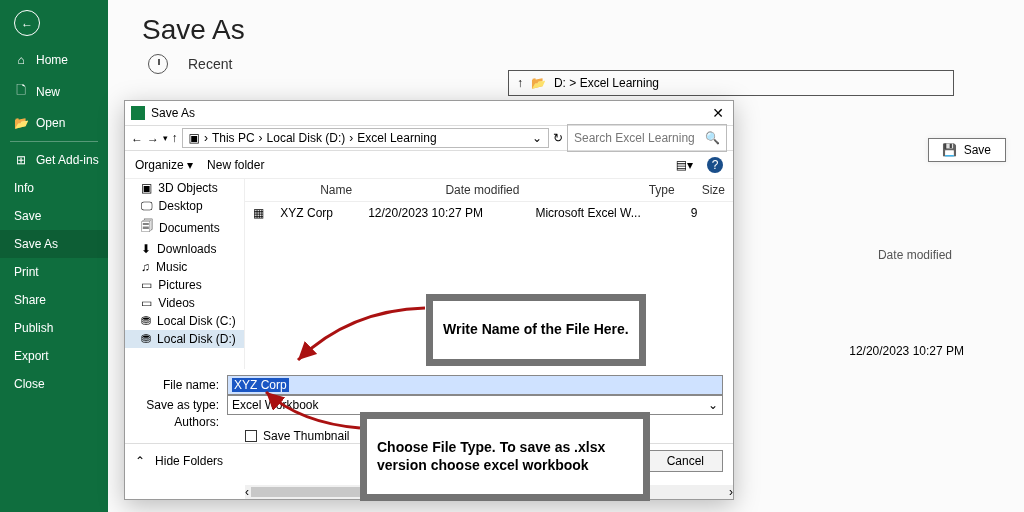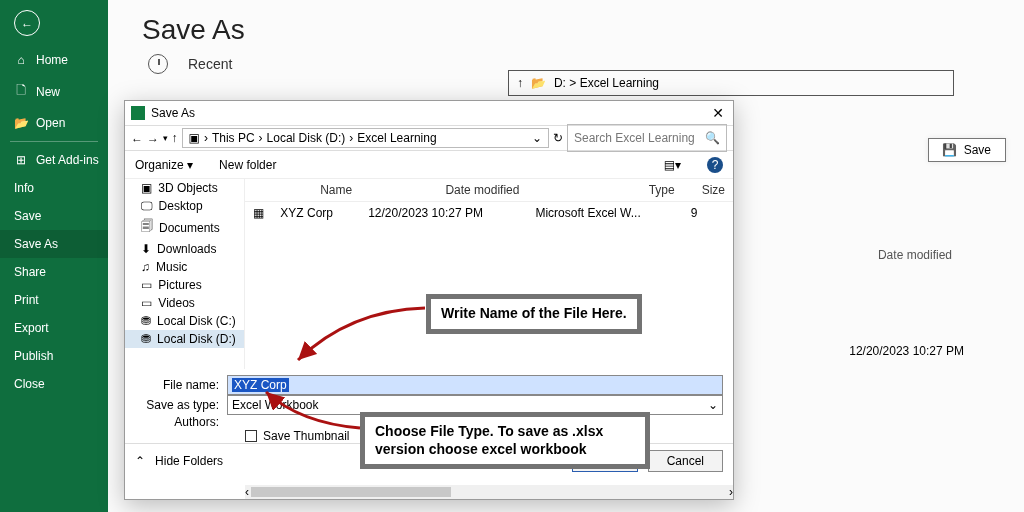--- a/index.html
+++ b/index.html
@@ -29,21 +29,21 @@
   
   
   .dlg { position:absolute; left:124px; top:100px; width:610px; height:400px; background:#fff; border:1px solid #9a9a9a; box-shadow:0 6px 24px rgba(0,0,0,.25); font-size:12px; }
   .dlg .titlebar { height:24px; display:flex; align-items:center; padding:0 6px; }
   .dlg .titlebar .xico { width:14px; height:14px; background:#107c41; margin-right:6px; }
   .dlg .titlebar .spacer { flex:1; }
   .dlg .close { width:18px; text-align:center; cursor:pointer; font-size:14px; }
   .dlg .addr { height:26px; border-top:1px solid #ddd; border-bottom:1px solid #ddd; display:flex; align-items:center; gap:4px; padding:0 6px; }
   .dlg .addr .path { flex:1; border:1px solid #bbb; height:20px; display:flex; align-items:center; padding:0 6px; gap:4px; }
   .dlg .addr .search { width:160px; border:1px solid #bbb; height:28px; display:flex; align-items:center; padding:0 6px; color:#777; justify-content:space-between;}
-  .dlg .toolbar { height:28px; display:flex; align-items:center; gap:26px; padding:0 10px; border-bottom:1px solid #eee;}
+  .dlg .toolbar { height:28px; display:flex; align-items:center; gap:14px; padding:0 10px; border-bottom:1px solid #eee;}
   .dlg .toolbar .grow { flex:1; }
   .dlg .body { display:flex; height:190px; }
   .dlg .tree { width:120px; border-right:1px solid #eee; overflow:hidden; }
   .dlg .tree .node { padding:2px 0 2px 16px; display:flex; align-items:center; gap:6px; white-space:nowrap;}
   .dlg .tree .node.sel { background:#d8e6f2; }
   .dlg .list { flex:1; position:relative; }
   .dlg .list table { width:100%; border-collapse:collapse; font-size:12px; }
   .dlg .list th { text-align:right; font-weight:400; color:#333; padding:4px 8px; border-bottom:1px solid #eee;}
   .dlg .list td { padding:4px 8px; }
   .dlg .hscroll { position:absolute; left:120px; right:0; bottom:0; height:14px; background:#f0f0f0; display:flex; align-items:center;}
@@ -54,21 +54,21 @@
   .dlg .fields .inp { flex:1; height:20px; border:1px solid #888; padding:0 4px; display:flex; align-items:center;}
   .dlg .fields .inp.sel { background:#cfe2ff; color:#000; }
   .dlg .thumbrow { padding:0 0 0 120px; display:flex; align-items:center; gap:6px;}
   .dlg .thumbrow .chk { width:12px;height:12px;border:1px solid #333; }
   .dlg .footer { border-top:1px solid #ddd; height:34px; display:flex; align-items:center; padding:0 10px; gap:10px;}
   .dlg .footer .grow { flex:1; }
   .dlg .btn { border:1px solid #888; padding:3px 18px; background:#f3f3f3; cursor:pointer;}
   .dlg .btn.primary { border:1.5px solid #2a5db0; }
 
   
-  .callout { position:absolute; border:5px solid #737373; background:#fff; padding:6px 10px; font-weight:700; font-size:14px; line-height:1.25;}
+  .callout { position:absolute; border:7px solid #737373; background:#fff; padding:20px 10px; font-weight:700; font-size:14px; line-height:1.25;}
   .arrow { position:absolute; pointer-events:none; }
 </style>
 </head>
 <body>
 
 <div class="sidebar">
   <div class="back">←</div>
   <div class="item">
       <span class="ico">⌂</span>
       <span>Home</span>
@@ -89,30 +89,30 @@
   <div class="item">
       <span>Info</span>
     </div>
   <div class="item">
       <span>Save</span>
     </div>
   <div class="item selected">
       <span>Save As</span>
     </div>
   <div class="item">
+      <span>Print</span>
+    </div>
+  <div class="item">
       <span>Share</span>
     </div>
   <div class="item">
-      <span>Print</span>
+      <span>Publish</span>
     </div>
   <div class="item">
       <span>Export</span>
-    </div>
-  <div class="item">
-      <span>Publish</span>
     </div>
   <div class="item">
       <span>Close</span>
     </div>
 </div>
 
 <div class="backstage">
   <div class="page-title">Save As</div>
   <div class="recent-row">
     <span class="clock"></span>

